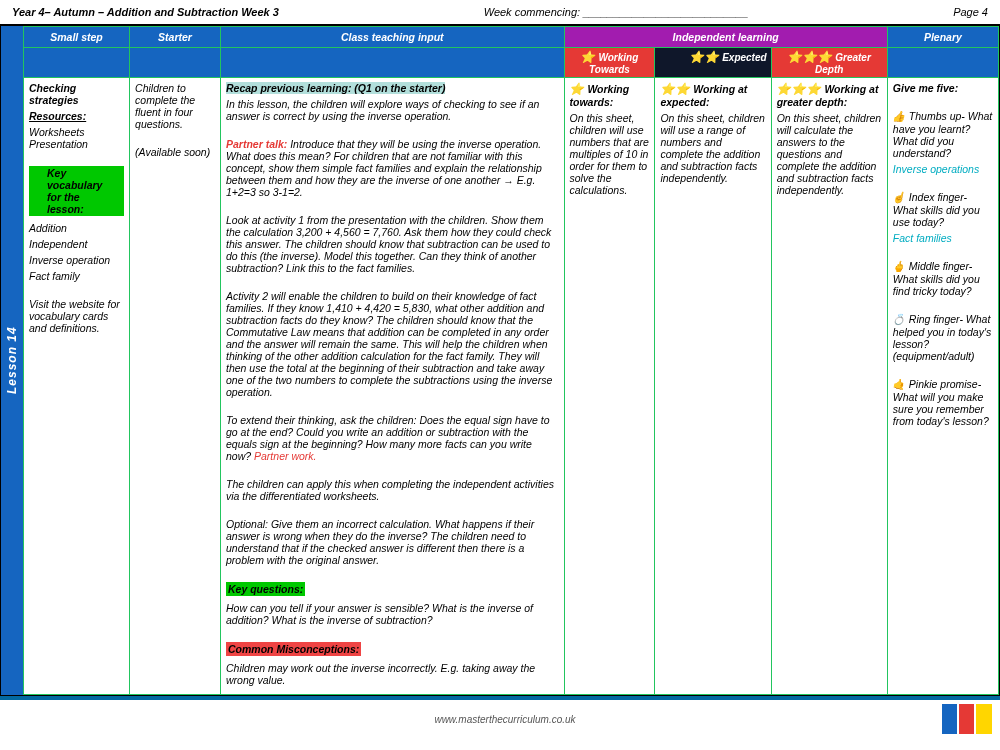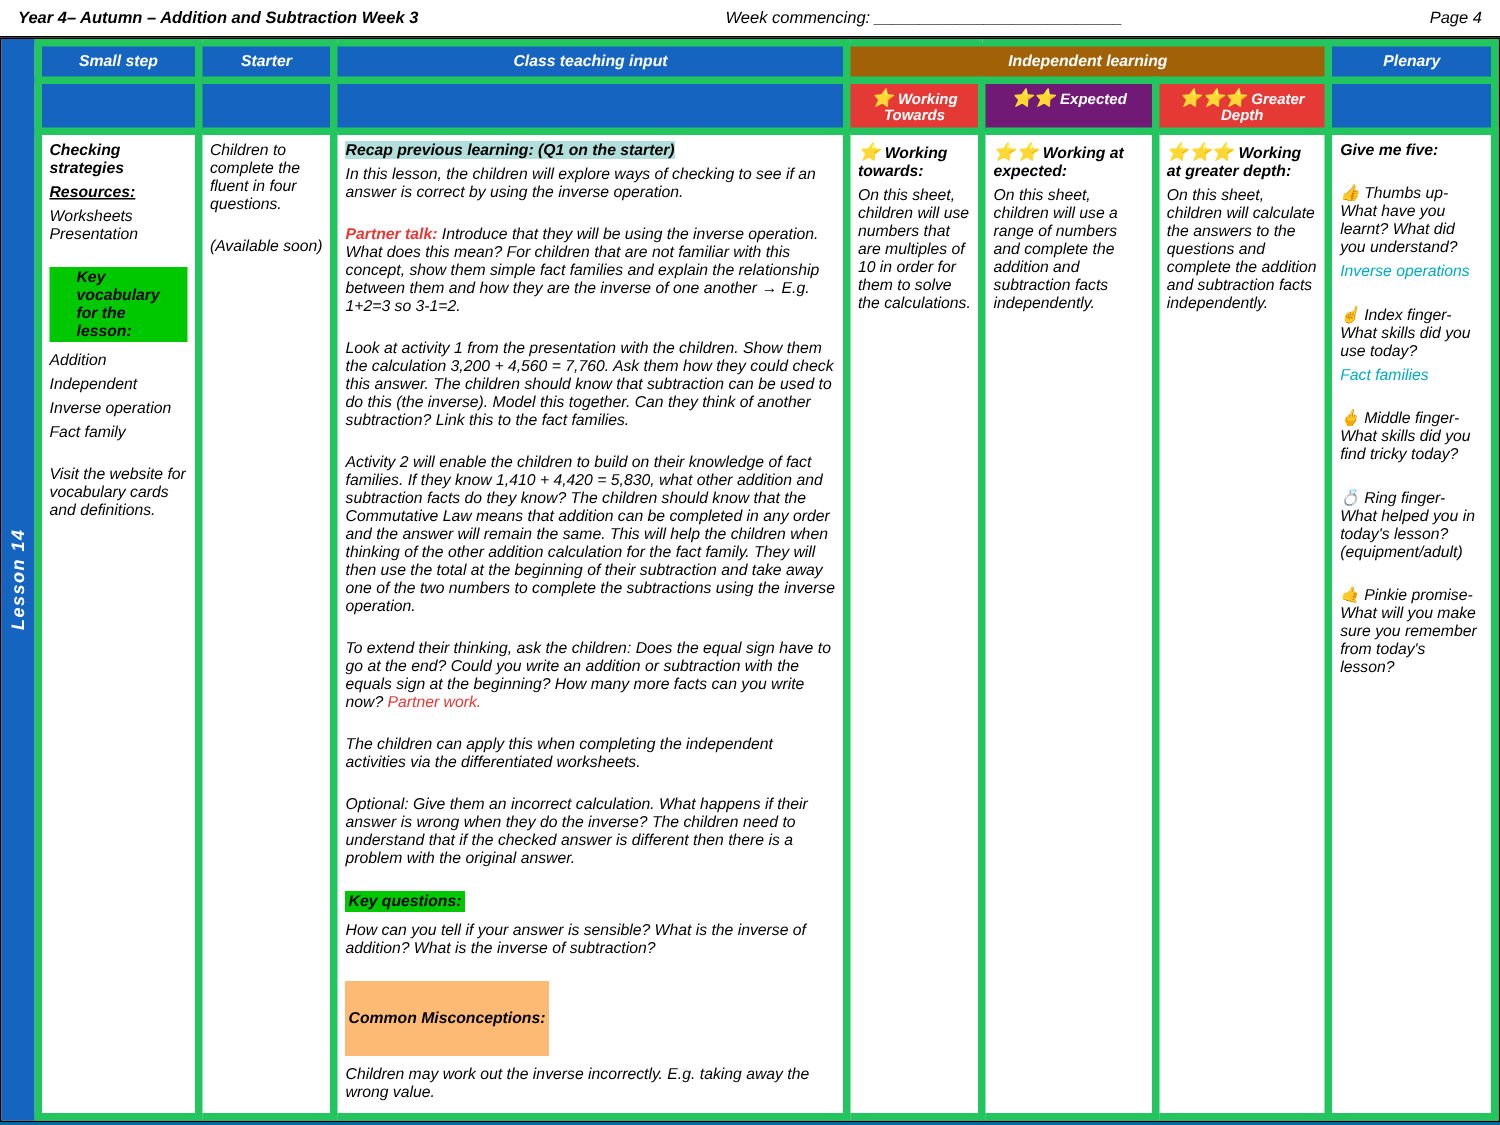--- a/index.html
+++ b/index.html
@@ -44,37 +44,37 @@
     }
 
     
     .lesson-table {
       flex: 1;
       border-collapse: collapse;
       width: calc(100% - 22px);
     }
 
     .lesson-table th, .lesson-table td {
-      border: 5px solid #22c55e;
+      border: 1px solid #22c55e;
       vertical-align: top;
       padding: 4px 5px;
       font-size: 10.5px;
     }
 
     
     .col-small-step { background: #1565c0; color: white; text-align: center; font-weight: bold; width: 105px; }
     .col-starter { background: #1565c0; color: white; text-align: center; font-weight: bold; width: 90px; }
     .col-class-teaching { background: #1565c0; color: white; text-align: center; font-weight: bold; width: 340px; }
-    .col-independent { background: #a16207; color: white; text-align: center; font-weight: bold; }
+    .col-independent { background: #a21caf; color: white; text-align: center; font-weight: bold; }
     .col-plenary { background: #1565c0; color: white; text-align: center; font-weight: bold; width: 110px; }
 
     
     .ind-header-row th { padding: 2px 4px; font-size: 10px; }
     .col-working-towards { background: #e53935; color: white; text-align: center; font-weight: bold; width: 90px; }
-    .col-expected { background: #701a75; color: white; text-align: center; font-weight: bold; width: 115px; }
+    .col-expected { background: #0f172a; color: white; text-align: right; font-weight: bold; width: 115px; }
     .col-greater-depth { background: #e53935; color: white; text-align: center; font-weight: bold; width: 115px; }
 
     
     .cell-small-step { width: 105px; border-radius: 10px; }
     .cell-starter { width: 90px; }
     .cell-class { width: 340px; }
     .cell-working { width: 90px; }
     .cell-expected { width: 115px; }
     .cell-greater { width: 115px; }
     .cell-plenary { width: 110px; }
@@ -97,23 +97,23 @@
 
     .key-questions-box {
       background: #00c800;
       font-weight: bold;
       padding: 1px 2px;
       display: inline-block;
       margin-bottom: 2px;
     }
 
     .misconceptions-box {
-      background: #fdba74;
-      font-weight: bold;
-      padding: 19px 2px;
+      background: #ef4444;
+      font-weight: bold;
+      padding: 1px 2px;
       display: inline-block;
       margin-bottom: 2px;
     }
 
     .recap-highlight {
       background: #b2dfdb;
       font-weight: bold;
       display: inline;
       text-align: center;
     }

